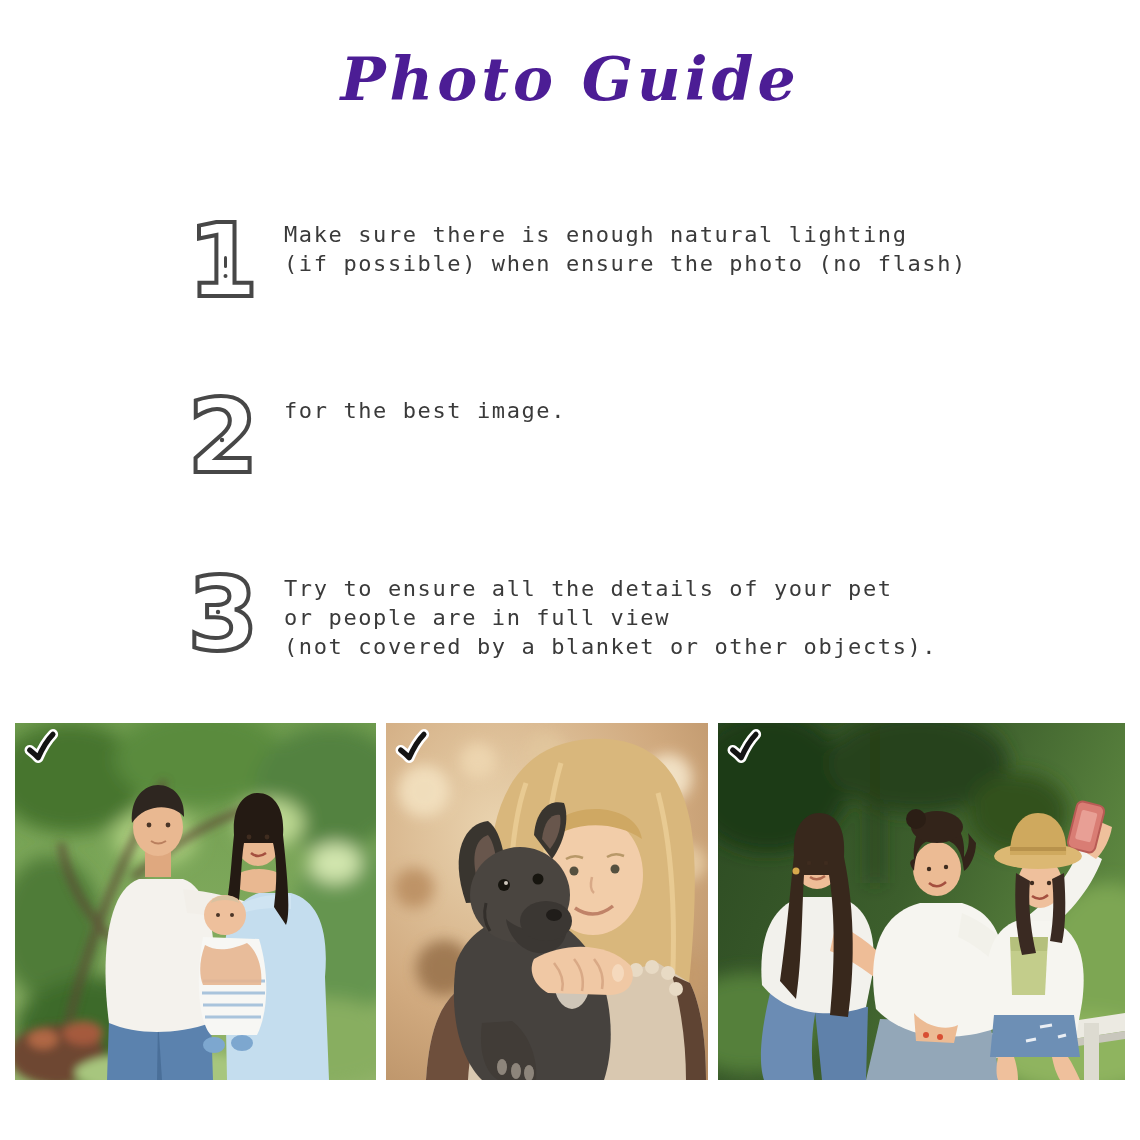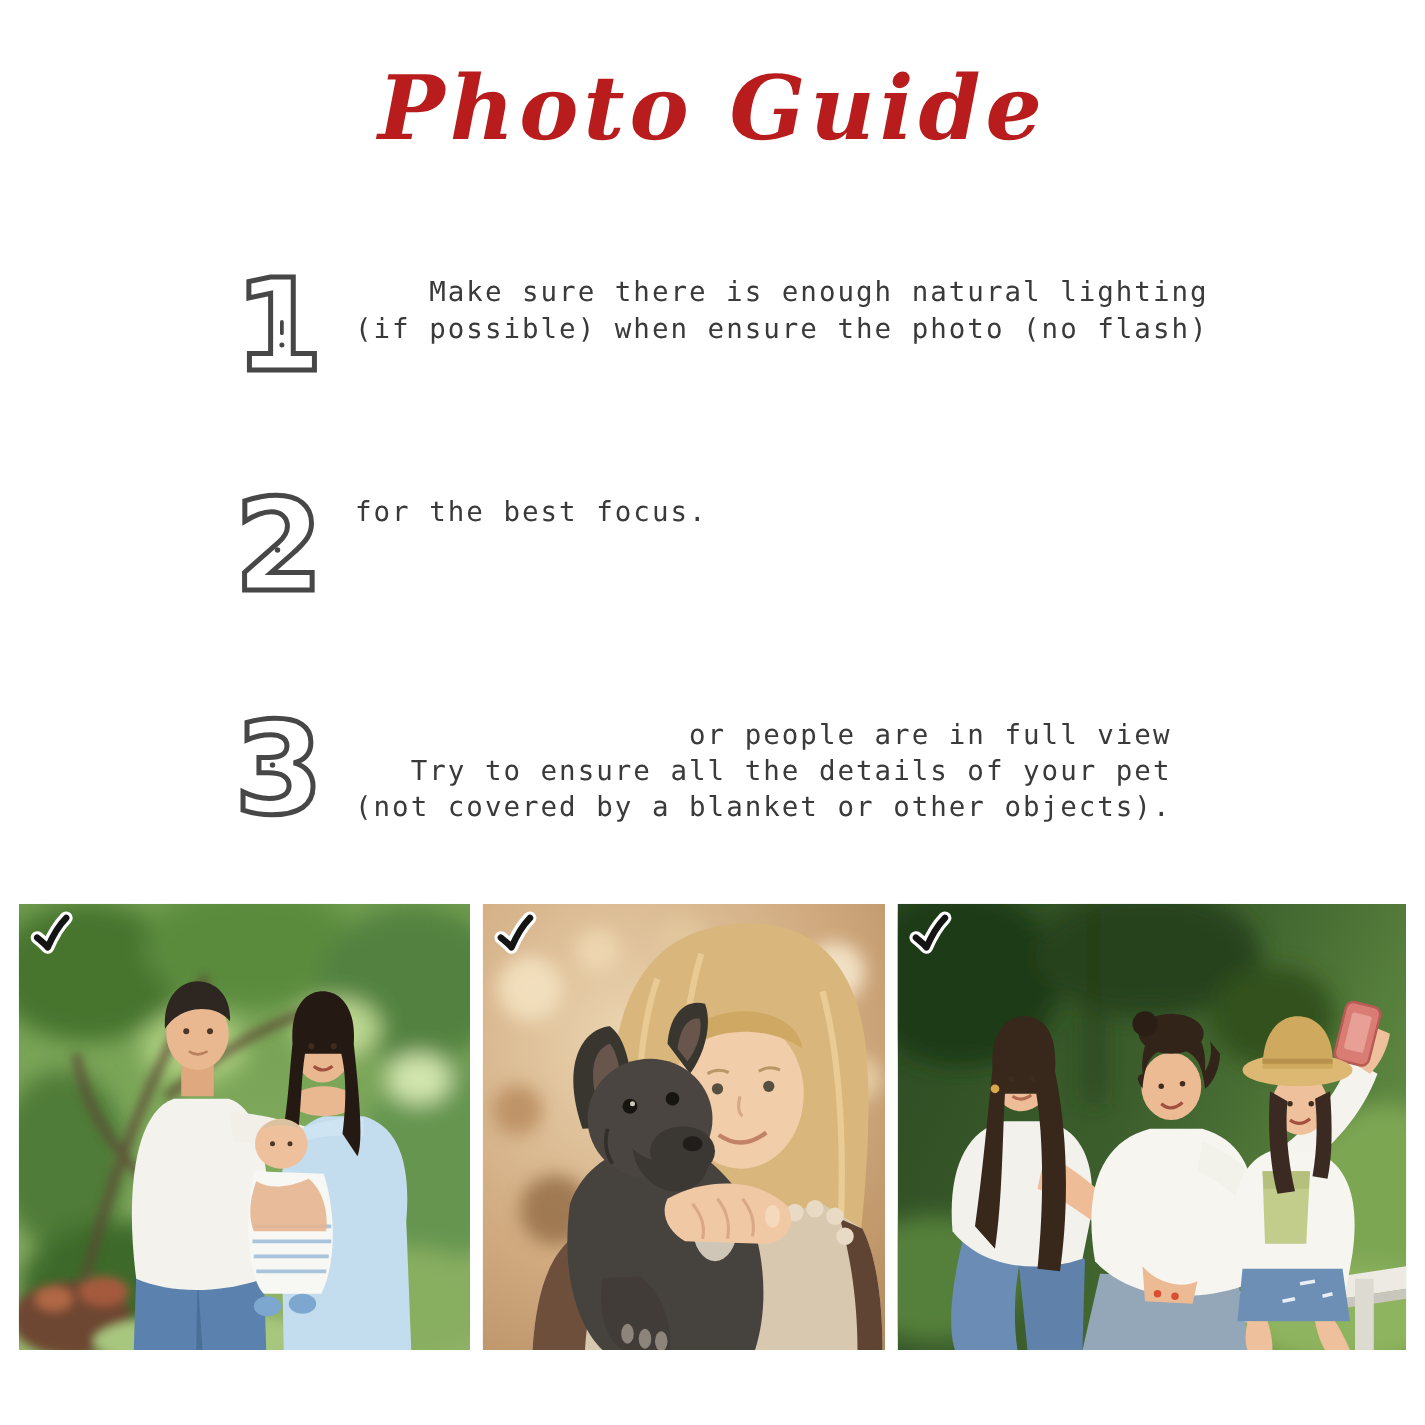--- a/index.html
+++ b/index.html
@@ -8,34 +8,34 @@
     position:relative; width:1140px; height:1140px;
     background:#ffffff; overflow:hidden;
     font-family:"DejaVu Sans Mono", monospace;
   }
   
   .title {
     position:absolute; top:44px; left:0; width:100%;
     text-align:center;
     font-family:"DejaVu Serif", serif;
     font-style:italic; font-weight:bold;
-    font-size:71px; letter-spacing:4px;
-    color:#b91c1c;
+    font-size:60px; letter-spacing:4px;
+    color:#4c1d95;
   }
   
   .step { position:absolute; left:188px; display:flex; align-items:flex-start; }
   .step-1 { top:216px; }
   .step-2 { top:392px; }
   .step-3 { top:570px; }
   .step-num { width:70px; height:86px; flex:0 0 70px; overflow:visible; }
   .step-num svg { overflow:visible; }
   .step-text {
     margin-left:26px; padding-top:4px;
     font-size:22px; line-height:29px; letter-spacing:1.6px;
-    color:#3a3a3a; white-space:nowrap;text-align:right;
+    color:#3a3a3a; white-space:nowrap;
   }
   
   .photo { position:absolute; top:723px; height:357px; overflow:hidden; }
   .photo svg.scene { display:block; width:100%; height:100%; }
   .photo-1 { left:15px;  width:361px; }
   .photo-2 { left:386px; width:322px; }
   .photo-3 { left:718px; width:407px; }
   .check {
     position:absolute; top:6px; left:7px; width:38px; height:38px;
     transform:rotate(-6deg);
@@ -63,34 +63,34 @@
   </section>
 
   <section class="step step-2">
     <div class="step-num">
       <svg width="70" height="86" viewBox="0 0 70 86">
         <text x="35" y="80" text-anchor="middle" font-family="DejaVu Sans, sans-serif" font-weight="bold" font-size="102" fill="#ffffff" stroke="#474747" stroke-width="4">2</text>
         <circle cx="34" cy="48" r="2.2" fill="#474747"></circle>
       </svg>
     </div>
     <div class="step-text">
-      <div>for the best focus.</div>
+      <div>for the best image.</div>
     </div>
   </section>
 
   <section class="step step-3">
     <div class="step-num">
       <svg width="70" height="86" viewBox="0 0 70 86">
         <text x="35" y="80" text-anchor="middle" font-family="DejaVu Sans, sans-serif" font-weight="bold" font-size="102" fill="#ffffff" stroke="#474747" stroke-width="4">3</text>
         <circle cx="30" cy="42" r="2.2" fill="#474747"></circle>
       </svg>
     </div>
     <div class="step-text">
+      <div>Try to ensure all the details of your pet</div>
       <div>or people are in full view</div>
-      <div>Try to ensure all the details of your pet</div>
       <div>(not covered by a blanket or other objects).</div>
     </div>
   </section>
 
   <figure class="photo photo-1" role="img" aria-label="Approved example photo: family with baby standing in a green garden">
     <svg class="scene" viewBox="0 0 361 357" preserveAspectRatio="none">
       <defs>
         <linearGradient id="p1bg" x1="0" y1="0" x2="0" y2="1">
           <stop offset="0" stop-color="#6f9c4e"></stop>
             <stop offset="0.55" stop-color="#7fa95c"></stop>

